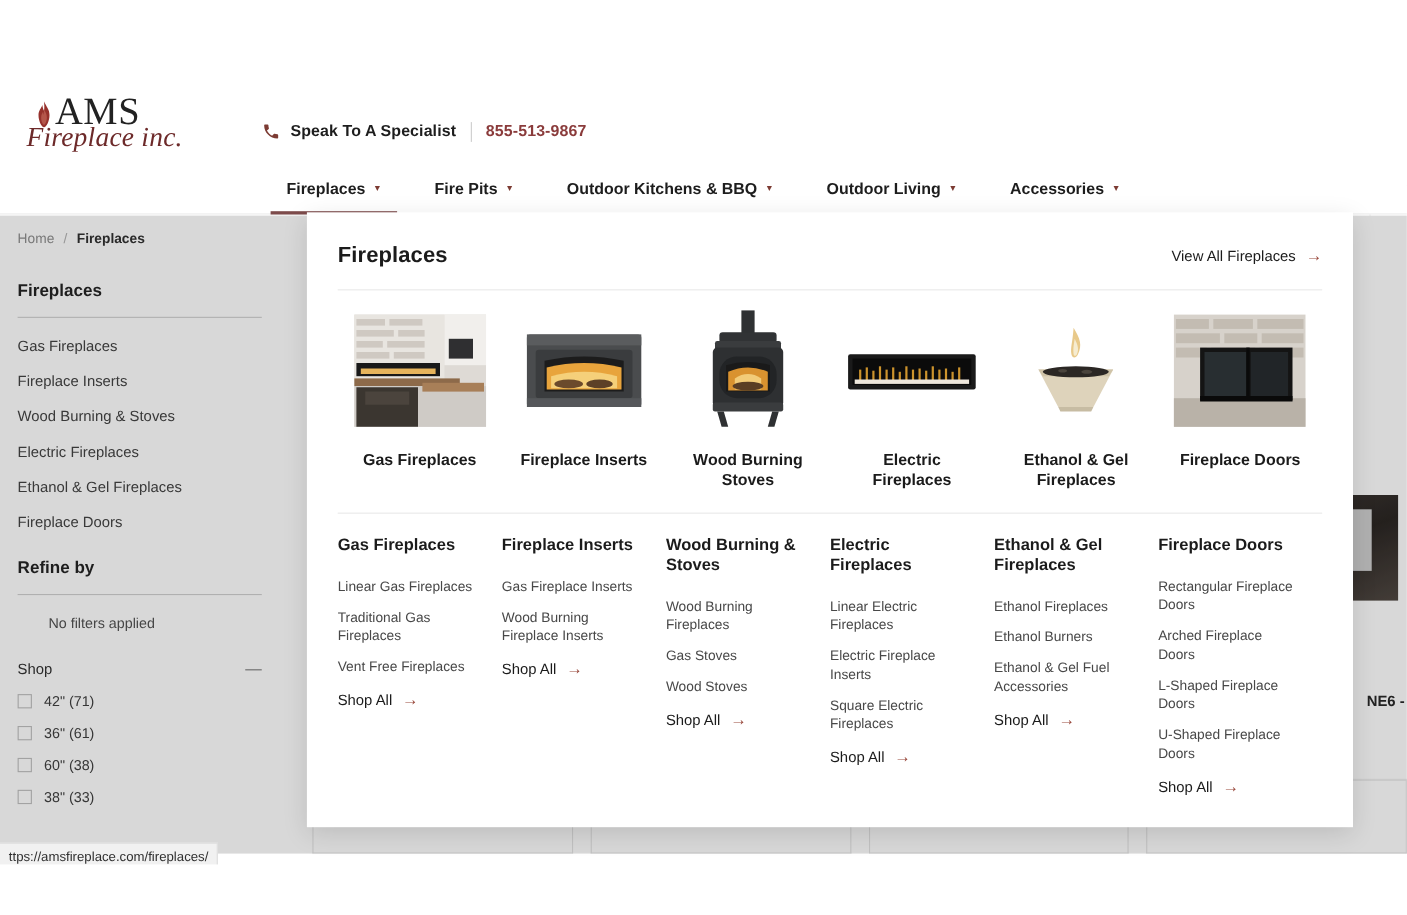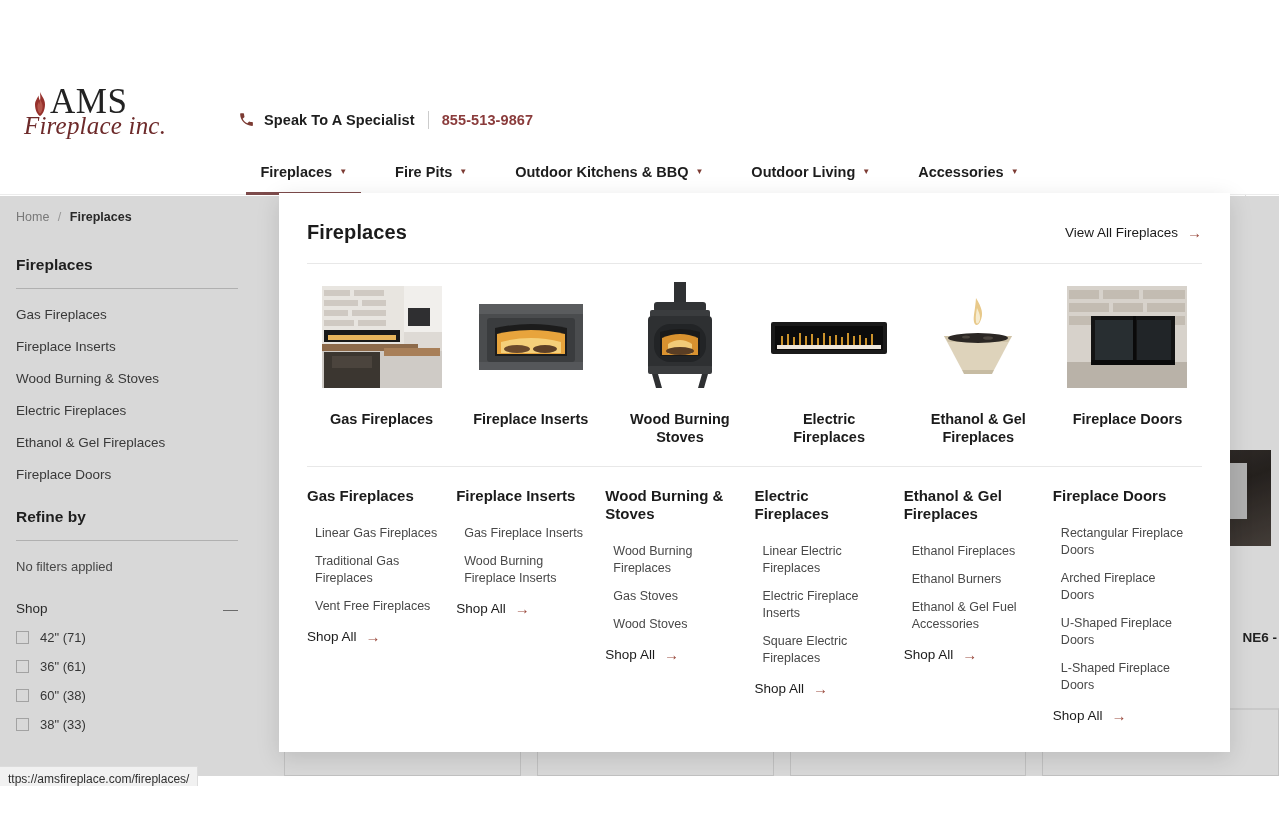--- a/index.html
+++ b/index.html
@@ -93,21 +93,21 @@
   }
   .crumb { font-size: 12.5px; color:#8b8b8b; margin-bottom: 32px; }
   .crumb .sep { margin: 0 5px; color:#b0b0b0; }
   .crumb .cur { color:#2a2a2a; font-weight:700; }
   .side-h { font-size:15.5px; font-weight:700; color:#1d1d1d; margin-bottom: 14px; }
   .side-rule { height:1px; background:#cfcfcf; margin: 0 0 18px 0; width: 222px; }
   .side-link {
     display:block; font-size:13.5px; color:#3d3d3d; margin-bottom: 17px; cursor:pointer; text-decoration:none;
   }
   .refine-h { font-size:15.5px; font-weight:700; color:#1d1d1d; margin: 26px 0 14px 0; }
-  .nofilters { font-size:13px; color:#4d4d4d; margin-bottom: 27px; }
+  .nofilters { font-size:13px; color:#4d4d4d; margin-bottom: 27px; margin-left: 28px; }
   .facet-head { display:flex; align-items:center; justify-content:space-between; width: 222px; margin-bottom:14px; }
   .facet-title { font-size:13.5px; color:#2b2b2b; }
   .facet-toggle { font-size:15px; color:#7a7a7a; cursor:pointer; line-height:1; }
   .facet-row { display:flex; align-items:center; gap:11px; margin-bottom: 14px; cursor:pointer; }
   .cbox { width:13px; height:13px; border:1px solid #bdbdbd; background:#fff; flex:none; }
   .facet-label { font-size:13px; color:#3a3a3a; }
 
   
   .behind { position:absolute; left: 278px; top:0; right:0; height: 580px; background:#fff; }
   .behind-card-img {
@@ -146,21 +146,21 @@
   .tiles { display:flex; gap: 0; margin-top: 18px; }
   .tile { flex: 1 1 0; display:flex; flex-direction:column; align-items:center; cursor:pointer; }
   .tile-img { width: 120px; height: 110px; display:flex; align-items:center; justify-content:center; }
   .tile-label { margin-top: 18px; font-size: 14.5px; font-weight:700; color:#1b1b1b; text-align:center; line-height: 18px; max-width: 128px;}
 
   .mega-rule2 { height:1px; background:#e8e8e8; margin-top: 20px; }
 
   .cols { display:flex; gap: 0; margin-top: 20px; }
   .col { flex: 1 1 0; padding-right: 18px; }
   .col-h { font-size: 15px; font-weight:700; color:#1b1b1b; line-height: 18px; margin-bottom: 20px; }
-  .col-link { display:block; font-size: 12.5px; color:#484848; line-height: 17px; margin-bottom: 11px; text-decoration:none; cursor:pointer;margin-left:8px; }
+  .col-link { display:block; font-size: 12.5px; color:#484848; line-height: 17px; margin-bottom: 11px; text-decoration:none; cursor:pointer; }
   .shopall { display:flex; align-items:center; gap: 9px; margin-top: 14px; font-size: 13.5px; font-weight:400; color:#1b1b1b; cursor:pointer; }
 
   
   .statusbar {
     position:absolute; left: 0; bottom: 46px; height: 20px;
     background:#f1f1f1; border-top:1px solid #dcdcdc; border-right:1px solid #dcdcdc;
     padding: 0 8px; display:flex; align-items:flex-end;
     font-size: 12px; color:#2f2f2f; max-width: 220px; white-space:nowrap; overflow:hidden;
   }
   .bottomfill { position:absolute; left:0; bottom:0; width:1279px; height:46px; background:#fff; }
@@ -494,22 +494,22 @@
         <div class="shopall">
           <span>Shop All</span>
           <span class="arrow">→</span>
         </div>
       </div>
 
       <div class="col">
         <div class="col-h">Fireplace Doors</div>
         <a class="col-link">Rectangular Fireplace Doors</a>
         <a class="col-link">Arched Fireplace Doors</a>
+        <a class="col-link">L-Shaped Fireplace Doors</a>
         <a class="col-link">U-Shaped Fireplace Doors</a>
-        <a class="col-link">L-Shaped Fireplace Doors</a>
         <div class="shopall">
           <span>Shop All</span>
           <span class="arrow">→</span>
         </div>
       </div>
     </div>
   </div>
 
   <div class="statusbar">
     <span>ttps://amsfireplace.com/fireplaces/</span>

